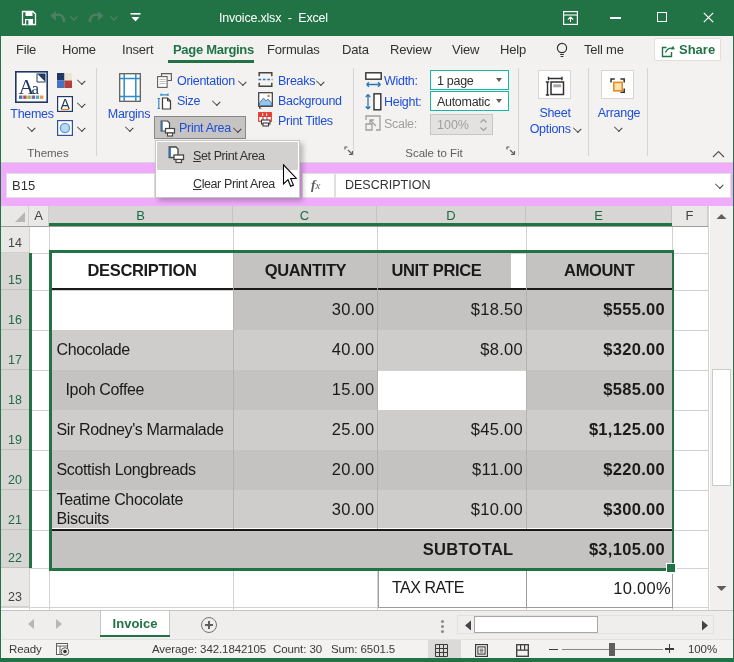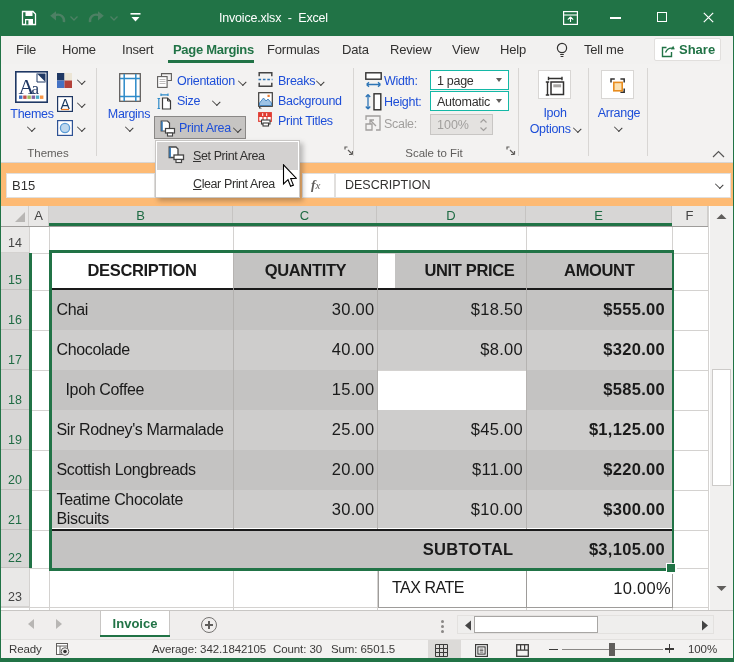--- a/index.html
+++ b/index.html
@@ -17,21 +17,21 @@
   .sep { position:absolute; top:4px; height:88px; width:1px; background:#d8d6d4; }
   .glabel { position:absolute; top:83px; font-size:11.5px; color:#605e5c; text-align:center; }
   .rbtxt { font-size:12.5px; color:#1d4ed8; letter-spacing:-0.3px; }
   .cv { position:absolute; width:6.5px; height:6.5px; border-right:1.5px solid #3b3a39; border-bottom:1.5px solid #3b3a39; transform:rotate(45deg) scale(1,0.75); }
   .combo { position:absolute; width:79px; height:20px; background:#fff; border:1px solid #14b8a6; }
   .combo > span:first-child { position:absolute; left:6px; top:2.5px; font-size:12.5px; letter-spacing:-0.3px; color:#323130; }
   .cbar { position:absolute; right:18px; top:0; width:1px; height:100%; }
   .cv2 { position:absolute; right:6px; top:7px; width:0; height:0; border-left:3.5px solid transparent; border-right:3.5px solid transparent; border-top:4.5px solid #605e5c; }
   .ibox { width:33px; height:29px; background:#fff; border:1px solid #d8d6d4; }
   
-  #fbar { left:1px; top:163px; width:732px; height:43px; background:#fdba74; }
+  #fbar { left:1px; top:163px; width:732px; height:43px; background:#f0abfc; }
   .wbox { position:absolute; background:#fff; border:1px solid #e1dfdd; }
   
   #gridwrap { left:1px; top:206px; width:709px; height:404px; background:#fff; }
   .hl { position:absolute; left:0; width:707px; height:1px; background:#d4d2d0; }
   .vl { position:absolute; top:0; width:1px; height:404px; background:#d4d2d0; }
   .hdrc { position:absolute; top:0; height:19.5px; background:#e9e8e7; color:#444; font-size:13px; text-align:center; line-height:19px; border-right:1px solid #d0cecc; }
   .hdrs { background:#d7d6d5; color:#1e6b43; border-right:1px solid #c6c4c2; }
   .gut { position:absolute; left:0; width:28px; background:#e9e8e7; color:#444; font-size:12.5px; text-align:center; display:flex; align-items:flex-end; justify-content:center; padding-bottom:2px; border-bottom:1px solid #d4d2d0; }
   .guts { background:#d7d6d5; color:#1e6b43; border-bottom:1px solid #c3c1bf; }
   .cell { position:absolute; font-size:16px; letter-spacing:-0.35px; color:#1a1a1a; display:flex; align-items:center; }
@@ -256,21 +256,21 @@
     <div class="sep" style="left:517px"></div>
 
     <div class="abs ibox" style="left:537px;top:6px">
       <svg style="position:absolute;left:5px;top:4px" width="22" height="22" viewBox="0 0 22 22">
         <path d="M4.5 3.5 H18 M4.5 1.8 V5.2 M18 1.8 V5.2" stroke="#323130" stroke-width="1.4"></path>
         <path d="M3.5 7 V20 M1.8 7 H5.2 M1.8 20 H5.2" stroke="#323130" stroke-width="1.4"></path>
         <rect x="7" y="7" width="12.5" height="12.5" fill="#fff" stroke="#323130" stroke-width="1.5"></rect>
         <rect x="9.3" y="9.3" width="7.8" height="3" fill="#a8a6a4"></rect>
       </svg>
     </div>
-    <div class="abs rbtxt" style="left:524px;top:42px;width:60px;text-align:center">Ipoh</div>
+    <div class="abs rbtxt" style="left:524px;top:42px;width:60px;text-align:center">Sheet</div>
     <div class="abs rbtxt" style="left:524px;top:58px;width:60px;text-align:center">Options <span class="cv" style="display:inline-block;position:relative;top:-2px"></span></div>
     <div class="sep" style="left:587px"></div>
 
     <div class="abs ibox" style="left:600px;top:6px">
       <svg style="position:absolute;left:8px;top:7px" width="17" height="17" viewBox="0 0 17 17">
         <path d="M1 4.6 V1 H4.8 M10.4 1 H14.2 V4.6" fill="none" stroke="#323130" stroke-width="1.5"></path>
         <path d="M14.2 10.4 V14.2 H10.4" fill="none" stroke="#323130" stroke-width="1.5"></path>
         <rect x="3.8" y="4.4" width="8.4" height="8.4" fill="#fbe2b5" stroke="#e88c1f" stroke-width="1.6"></rect>
       </svg>
     </div>
@@ -331,25 +331,24 @@
     <div class="gut guts" style="top:164px;height:40px">18</div>
     <div class="gut guts" style="top:204px;height:40px">19</div>
     <div class="gut guts" style="top:244px;height:40px">20</div>
     <div class="gut guts" style="top:284px;height:40px">21</div>
     <div class="gut guts" style="top:324px;height:38px">22</div>
     <div class="gut" style="top:362px;height:39px">23</div>
     <div class="abs" style="left:28px;top:47px;width:3px;height:315px;background:#217346"></div>
 
     <div class="cell" style="left:50px;top:47px;width:182px;height:34.5px;background:#fff;font-weight:bold;font-size:16.5px;justify-content:center">DESCRIPTION</div>
     <div class="cell dark" style="left:232.5px;top:47px;width:144px;height:34.5px;font-weight:bold;font-size:16.5px;justify-content:center">QUANTITY</div>
-    <div class="cell dark" style="left:394px;top:47px;width:149px;height:34.5px;font-weight:bold;font-size:16.5px;justify-content:center">UNIT PRICE</div>
+    <div class="cell dark" style="left:361px;top:47px;width:149px;height:34.5px;font-weight:bold;font-size:16.5px;justify-content:center">UNIT PRICE</div>
     <div class="cell dark" style="left:525.5px;top:47px;width:145.5px;height:34.5px;font-weight:bold;font-size:16.5px;justify-content:center">AMOUNT</div>
     <div class="abs" style="left:50px;top:81.5px;width:621px;height:2.5px;background:#1a1a1a"></div>
 
-    <div class="cell dark" style="left:50.5px;top:84px;width:182px;height:39.5px;padding-left:5px">Chai</div>
     <div class="cell dark num" style="left:232.5px;top:84px;width:144px;height:39.5px;padding-right:3px">30.00</div>
     <div class="cell dark num" style="left:376.5px;top:84px;width:149px;height:39.5px;padding-right:3.5px">$18.50</div>
     <div class="cell dark num" style="left:525.5px;top:84px;width:145.5px;height:39.5px;padding-right:7px;font-weight:bold">$555.00</div>
     <div class="cell lite" style="left:50.5px;top:124px;width:182px;height:39.5px;padding-left:5px">Chocolade</div>
     <div class="cell lite num" style="left:232.5px;top:124px;width:144px;height:39.5px;padding-right:3px">40.00</div>
     <div class="cell lite num" style="left:376.5px;top:124px;width:149px;height:39.5px;padding-right:3.5px">$8.00</div>
     <div class="cell lite num" style="left:525.5px;top:124px;width:145.5px;height:39.5px;padding-right:7px;font-weight:bold">$320.00</div>
     <div class="cell dark" style="left:50.5px;top:164px;width:182px;height:39.5px;padding-left:14px">Ipoh Coffee</div>
     <div class="cell dark num" style="left:232.5px;top:164px;width:144px;height:39.5px;padding-right:3px">15.00</div>
     <div class="cell dark num" style="left:525.5px;top:164px;width:145.5px;height:39.5px;padding-right:7px;font-weight:bold">$585.00</div>

